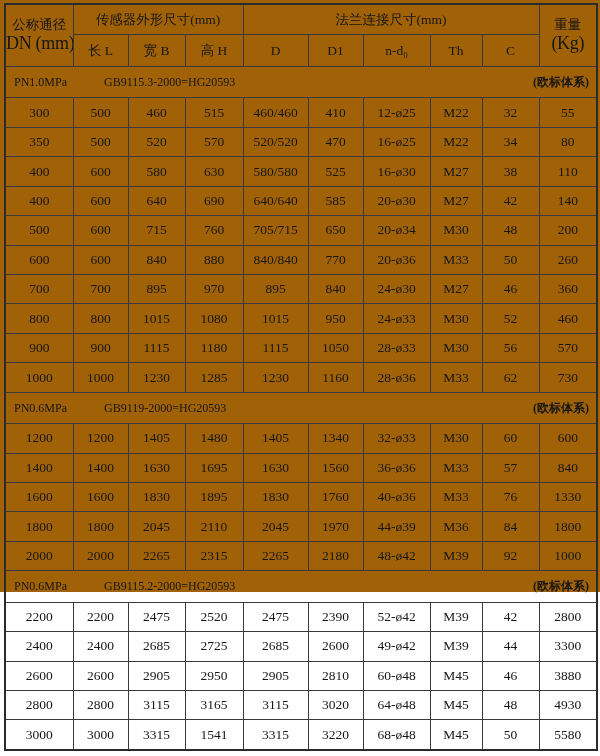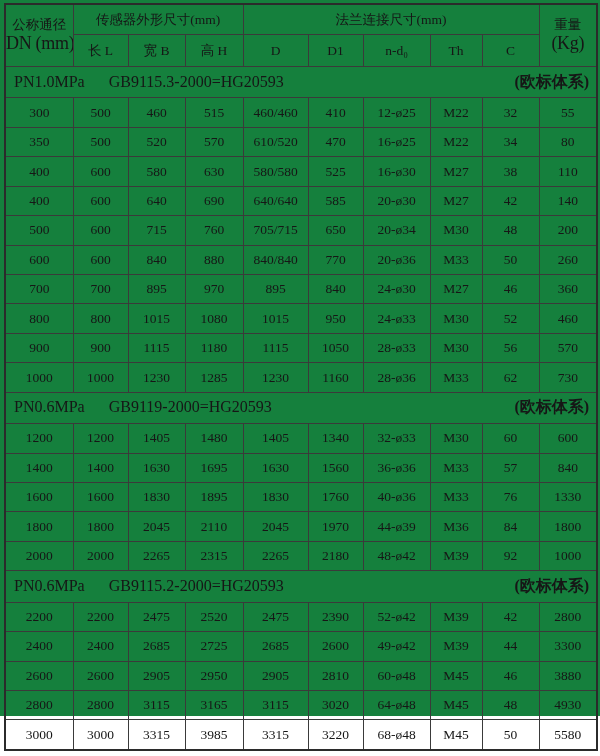--- a/index.html
+++ b/index.html
@@ -4,23 +4,23 @@
 <style>
   html, body { margin: 0; padding: 0; }
   body {
     width: 600px; height: 756px;
     background: #ffffff;
     font-family: "Liberation Serif", "DejaVu Serif", serif;
     color: #161616;
   }
   .page {
     box-sizing: border-box;
-    width: 600px; height: 716px;
+    width: 600px; height: 592px;
     padding: 3px 4px 4px 4px;
-    background: #15803d;
+    background: #a16207;
   }
   table.spec {
     border-collapse: collapse;
     table-layout: fixed;
     width: 592px; height: 748px;
     border: 2px solid #2b2b2b;
   }
   .spec th, .spec td {
     border: 1px solid #3a3a3a;
     text-align: center;
@@ -34,23 +34,23 @@
   }
   thead tr.h1 th { height: 29px; }
   thead tr.h2 th { height: 31px; }
   .two-line div { display: block; }
   .dn-unit, .weight-unit { font-size: 18px; letter-spacing: -0.3px; }
   tr.section-row td { height: 30px; }
   .secline {
     display: flex;
     align-items: flex-end;
     padding: 0 7px 0 8px;
-    font-size: 16px;
-  }
-  .sec-standard { margin-left: 24px; }
+    font-size: 12px;
+  }
+  .sec-standard { margin-left: 37px; }
   .sec-note { margin-left: auto; font-weight: bold; }
   tbody tr.data-row td { height: 28px; }
 </style>
 </head>
 <body>
 
 <div class="page">
   <table class="spec">
     <colgroup>
       <col style="width:68px">
@@ -108,21 +108,21 @@
           <td>12-ø25</td>
           <td>M22</td>
           <td>32</td>
           <td>55</td>
         </tr>
         <tr class="data-row">
           <td>350</td>
           <td>500</td>
           <td>520</td>
           <td>570</td>
-          <td>610/520</td>
+          <td>520/520</td>
           <td>470</td>
           <td>16-ø25</td>
           <td>M22</td>
           <td>34</td>
           <td>80</td>
         </tr>
         <tr class="data-row">
           <td>400</td>
           <td>600</td>
           <td>580</td>
@@ -341,21 +341,21 @@
           <td>3020</td>
           <td>64-ø48</td>
           <td>M45</td>
           <td>48</td>
           <td>4930</td>
         </tr>
         <tr class="data-row">
           <td>3000</td>
           <td>3000</td>
           <td>3315</td>
-          <td>3985</td>
+          <td>1541</td>
           <td>3315</td>
           <td>3220</td>
           <td>68-ø48</td>
           <td>M45</td>
           <td>50</td>
           <td>5580</td>
         </tr>
       </tbody>
   </table>
 </div>

